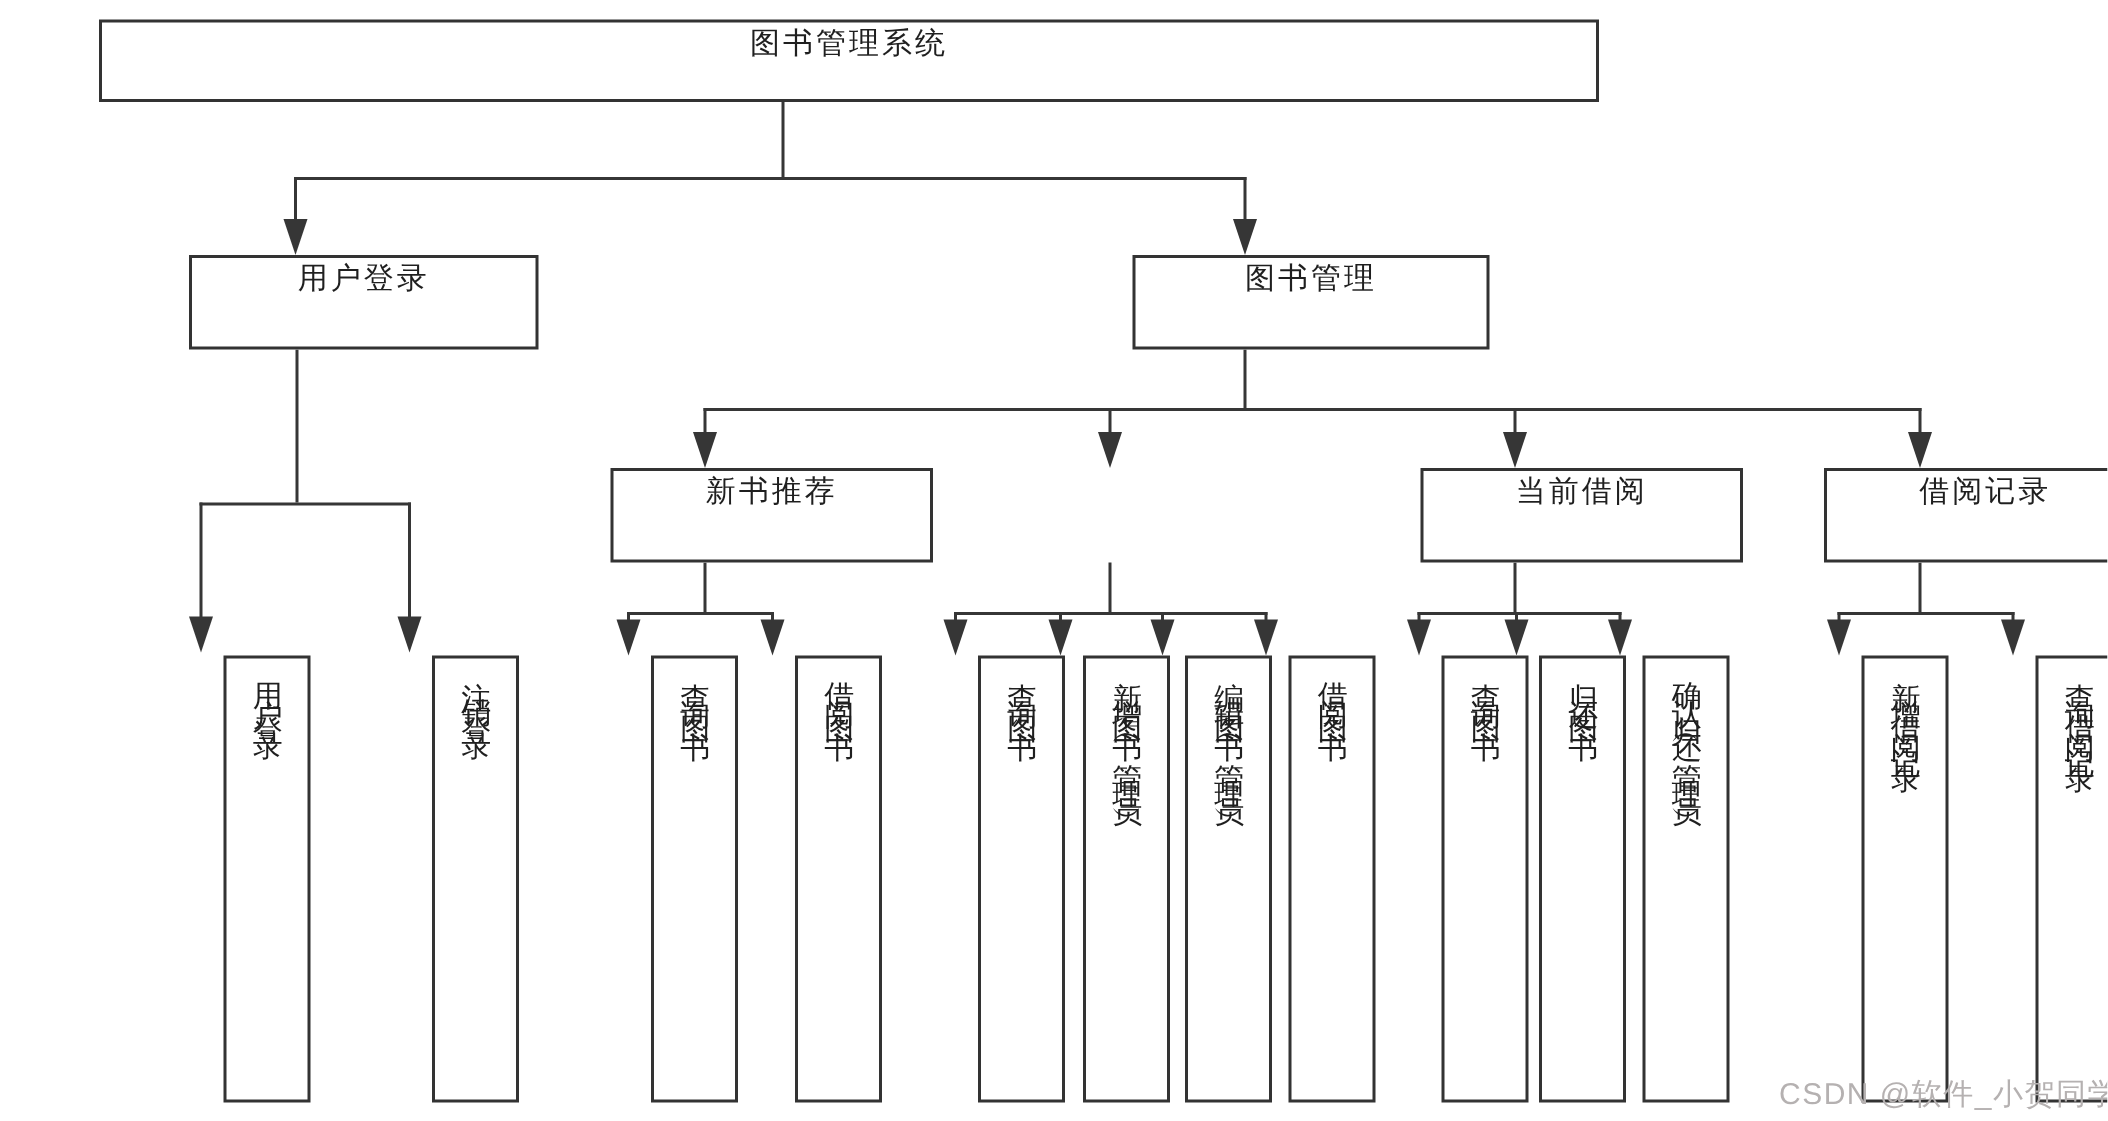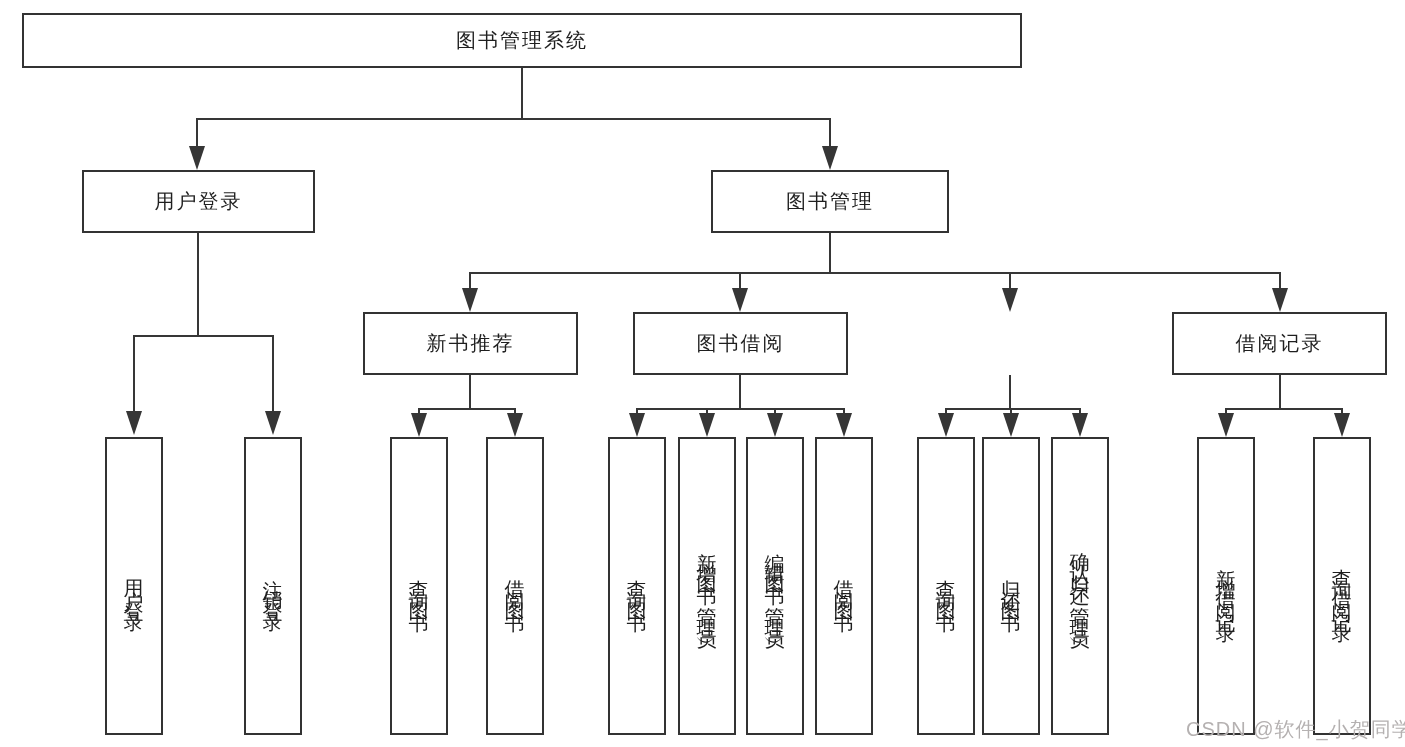--- a/index.html
+++ b/index.html
@@ -7,21 +7,21 @@
     --text:#1f1f1f; --background:#ffffff; --watermark:#b5b1b1;
   }
   html,body{margin:0;padding:0;background:var(--background);}
   #stage{
     position:relative;width:1405px;height:747px;background:var(--background);
     font-family:"Liberation Sans","DejaVu Sans",sans-serif;color:var(--text);
     overflow:hidden;
   }
   .node{
     position:absolute;background:var(--box-fill);border:2px solid var(--box-border);
-    box-sizing:border-box;display:flex;align-items:center;justify-content:center;
+    box-sizing:border-box;display:flex;justify-content:center;margin-left:44px;
   }
   .node .label{font-size:20px;letter-spacing:2px;white-space:nowrap;}
   .node.v .label{
     writing-mode:vertical-rl;text-orientation:mixed;
     font-size:20px;letter-spacing:11px;line-height:1;
   }
   .vline{position:absolute;width:2px;background:var(--line);}
   .hline{position:absolute;height:2px;background:var(--line);}
   .arrow{
     position:absolute;width:0;height:0;
@@ -104,22 +104,22 @@
   <div class="node" style="left:82px;top:170px;width:233px;height:63px">
     <span class="label">用户登录</span>
   </div>
   <div class="node" style="left:363px;top:312px;width:215px;height:63px">
     <span class="label">新书推荐</span>
   </div>
 
   <div class="node" style="left:711px;top:170px;width:238px;height:63px">
     <span class="label">图书管理</span>
   </div>
-  <div class="node" style="left:633px;top:312px;width:215px;height:63px">
-    <span class="label">图书借阅</span>
+  <div class="node" style="left:903px;top:312px;width:215px;height:63px">
+    <span class="label">当前借阅</span>
   </div>
   <div class="node" style="left:1172px;top:312px;width:215px;height:63px">
     <span class="label">借阅记录</span>
   </div>
 
   <div class="node v" style="left:105px;top:437px;width:58px;height:298px">
     <span class="label">用户登录</span>
   </div>
   <div class="node v" style="left:244px;top:437px;width:58px;height:298px">
     <span class="label">注销登录</span>

